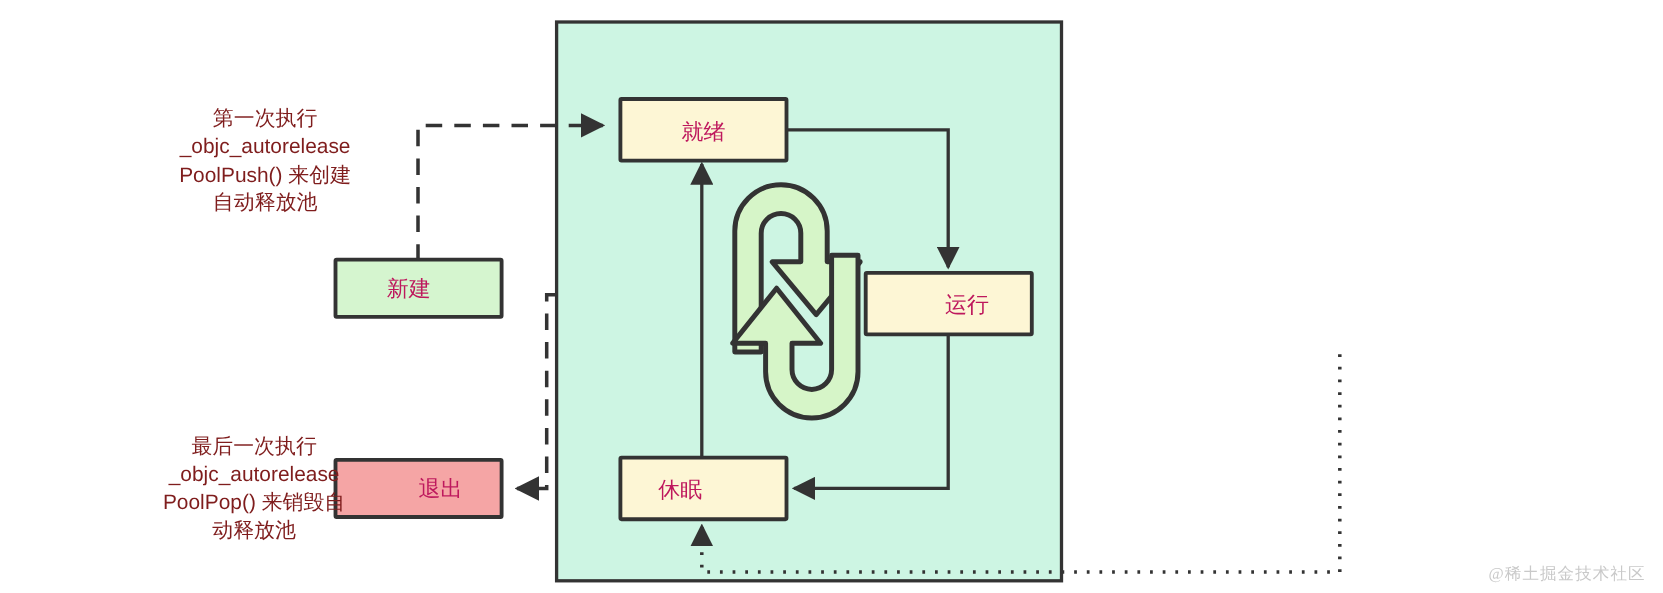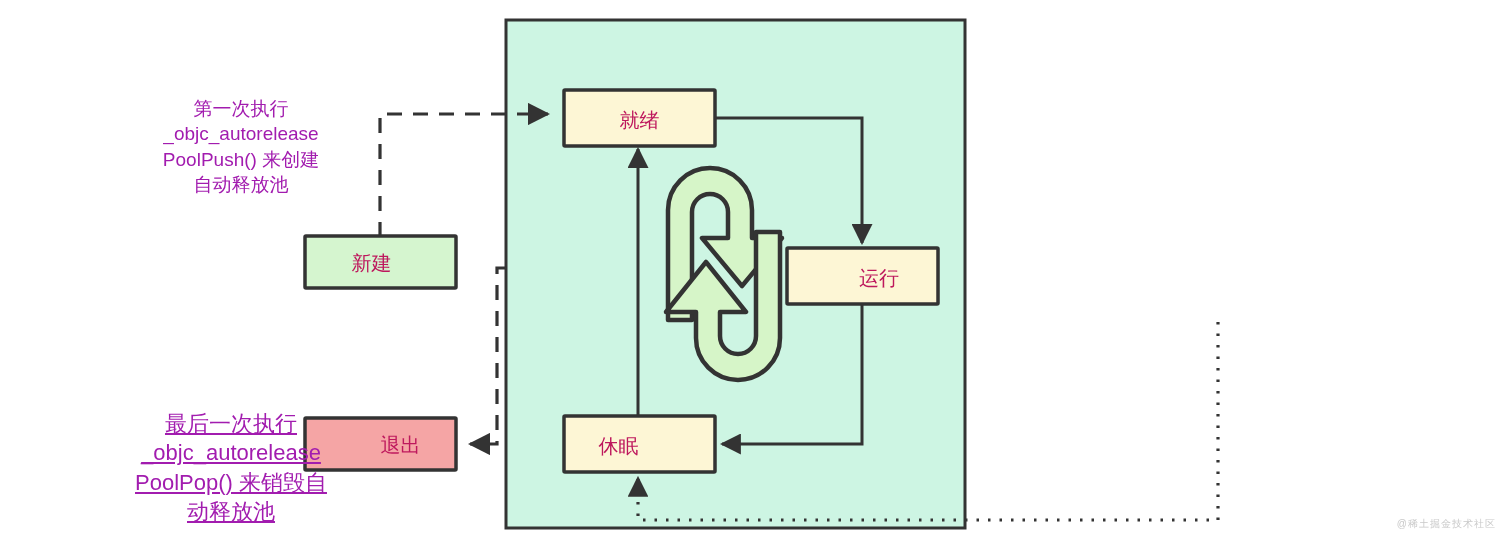--- a/index.html
+++ b/index.html
@@ -20,59 +20,59 @@
   svg.diagram {
     position: absolute;
     left: 0;
     top: 0;
     width: 1512px;
     height: 539px;
   }
   .annot {
     position: absolute;
     text-align: center;
-    color: #a21caf;
+    color: #7f1d1d;
     line-height: 1.34;
     white-space: pre-line;
     font-weight: 400;
   }
   #annot-first-push {
     left: 96px;
     top: 96px;
     width: 290px;
     font-size: 19px;
   }
   #annot-last-pop {
     left: 86px;
-    top: 409px;
+    top: 394px;
     width: 290px;
-    font-size: 22px;
-    text-decoration: underline;
+    font-size: 19px;
   }
   #annot-before-waiting {
     left: 1012px;
     top: 178px;
     width: 420px;
     font-size: 19.5px;
   }
   .node-label {
     position: absolute;
     text-align: center;
     color: #be185d;
     font-size: 20px;
     line-height: 1;
     pointer-events: none;
   }
   #watermark {
     position: absolute;
     right: 16px;
     bottom: 8px;
-    font-size: 10px;
+    font-size: 15px;
     color: #c9c9c9;
     letter-spacing: 1px;
+    font-family: Liberation Serif, serif;
   }
 </style>
 </head>
 <body>
 
 <div id="canvas">
 
   <svg class="diagram" viewBox="0 0 1512 539">
     <defs>
       <marker id="arrow-solid" viewBox="0 0 10 10" refX="9" refY="5" markerWidth="7" markerHeight="7" orient="auto-start-reverse">

